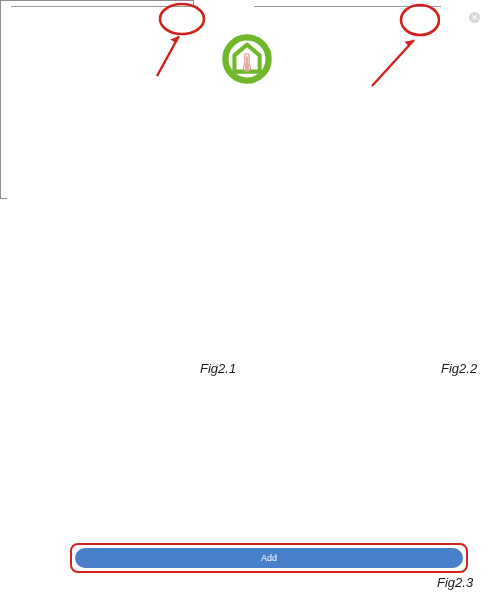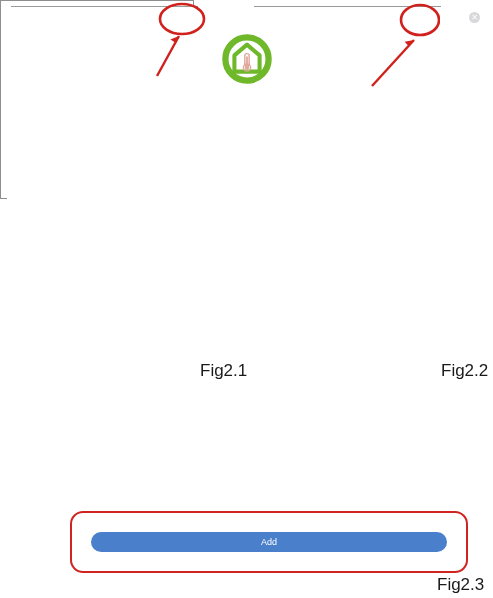--- a/index.html
+++ b/index.html
@@ -165,32 +165,33 @@
     display: flex; align-items: center; justify-content: center;
     color: #fff; font-size: 8px; line-height: 1;
   }
   .f3-hero { display: flex; justify-content: center; margin-top: 25px; }
   .f3-title {
     text-align: center; font-size: 10.5px; font-weight: bold;
     color: #16161a; margin-top: 14px;
   }
   .f3-addwrap {
     position: absolute; left: 18px; right: 18px; bottom: 18px;
-    border: 2px solid #cf2420; border-radius: 13px; padding: 19px; margin-left: 45px;
+    border: 2px solid #cf2420; border-radius: 8px; padding: 3px; margin-left: 45px;
   }
   .f3-add {
     background: #4a7fcb; color: #fff; border-radius: 11px;
     height: 20px; display: flex; align-items: center; justify-content: center;
     font-size: 9px; border: none; width: 100%;
   }
 
   
   .fig-lb {
-    position: absolute; font-size: 17px; color: #1a1a1a;
+    position: absolute; font-size: 13px; color: #1a1a1a;
     font-family: "Liberation Sans", sans-serif;
+    font-style: italic;
   }
   #lb1 { left: 200px; top: 361px; }
   #lb2 { left: 441px; top: 361px; }
   #lb3 { left: 437px; top: 575px; }
 
   .annot { position: absolute; pointer-events: none; }
   #an1 { left: 152px; top: 2px; width: 56px; height: 78px; }
   #an2 { left: 368px; top: 2px; width: 72px; height: 86px; }
 </style>
 </head>

